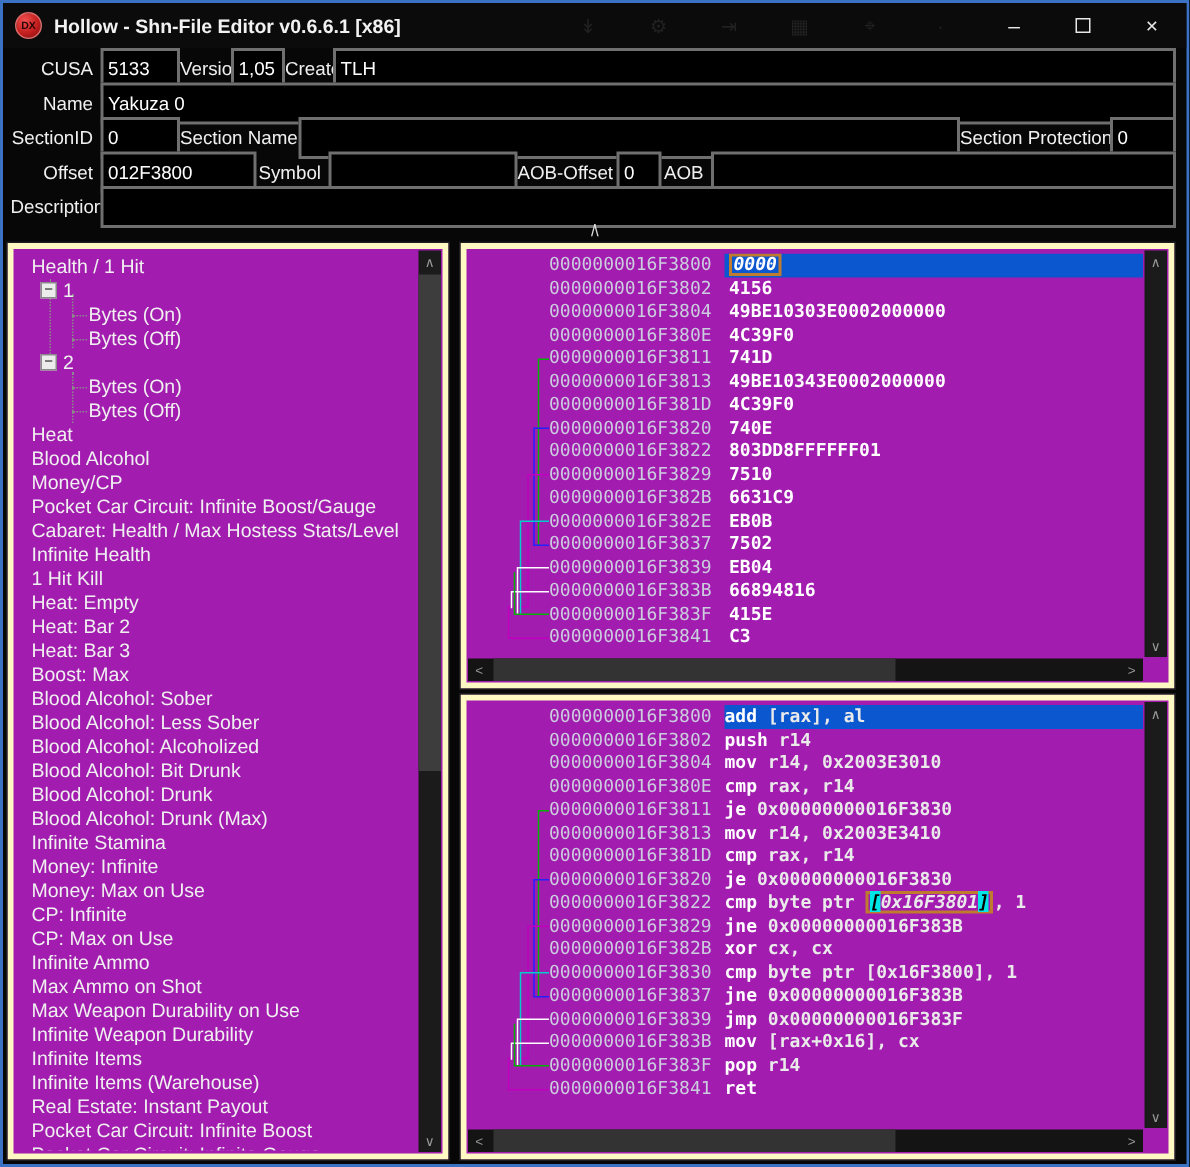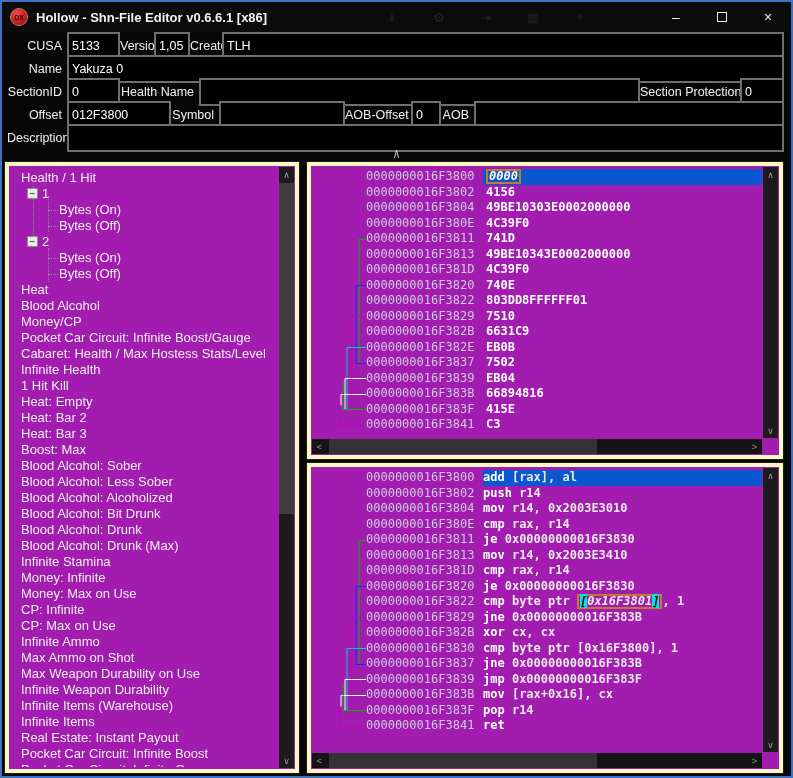--- a/index.html
+++ b/index.html
@@ -115,21 +115,21 @@
       <span class="flabel" style="width:32px">Creator</span>
       <input class="finput grow" value="TLH" style="">
     </div>
     <div class="frow">
       <span class="flabel" style="width:60px">Name</span>
       <input class="finput grow" value="Yakuza 0" style="">
     </div>
     <div class="frow">
       <span class="flabel" style="width:60px">SectionID</span>
       <input class="finput" style="width: 53px;" value="0">
-      <span class="flabel" style="width:79px">Health Name</span>
+      <span class="flabel" style="width:79px">Section Name</span>
       <input class="finput grow" value="" style="">
       <span class="flabel" style="width:100px">Section Protection</span>
       <input class="finput" style="width: 44px;" value="0">
     </div>
     <div class="frow">
       <span class="flabel" style="width:60px">Offset</span>
       <input class="finput" style="width: 104px;" value="012F3800">
       <span class="flabel" style="width:48px">Symbol</span>
       <input class="finput" style="width: 126px;" value="">
       <span class="flabel" style="width:66px">AOB-Offset</span>
@@ -193,22 +193,22 @@
             <div class="list-item">Blood Alcohol: Drunk (Max)</div>
             <div class="list-item">Infinite Stamina</div>
             <div class="list-item">Money: Infinite</div>
             <div class="list-item">Money: Max on Use</div>
             <div class="list-item">CP: Infinite</div>
             <div class="list-item">CP: Max on Use</div>
             <div class="list-item">Infinite Ammo</div>
             <div class="list-item">Max Ammo on Shot</div>
             <div class="list-item">Max Weapon Durability on Use</div>
             <div class="list-item">Infinite Weapon Durability</div>
+            <div class="list-item">Infinite Items</div>
             <div class="list-item">Infinite Items (Warehouse)</div>
-            <div class="list-item">Infinite Items</div>
             <div class="list-item">Real Estate: Instant Payout</div>
             <div class="list-item">Pocket Car Circuit: Infinite Boost</div>
             <div class="list-item">Pocket Car Circuit: Infinite Gauge</div>
           </div>
       </div>
       <div class="vsb">
         <div class="arr up">∧</div>
         <div class="thumb" style="top:16px; height:331px;"></div>
         <div class="arr dn">∨</div>
       </div>

